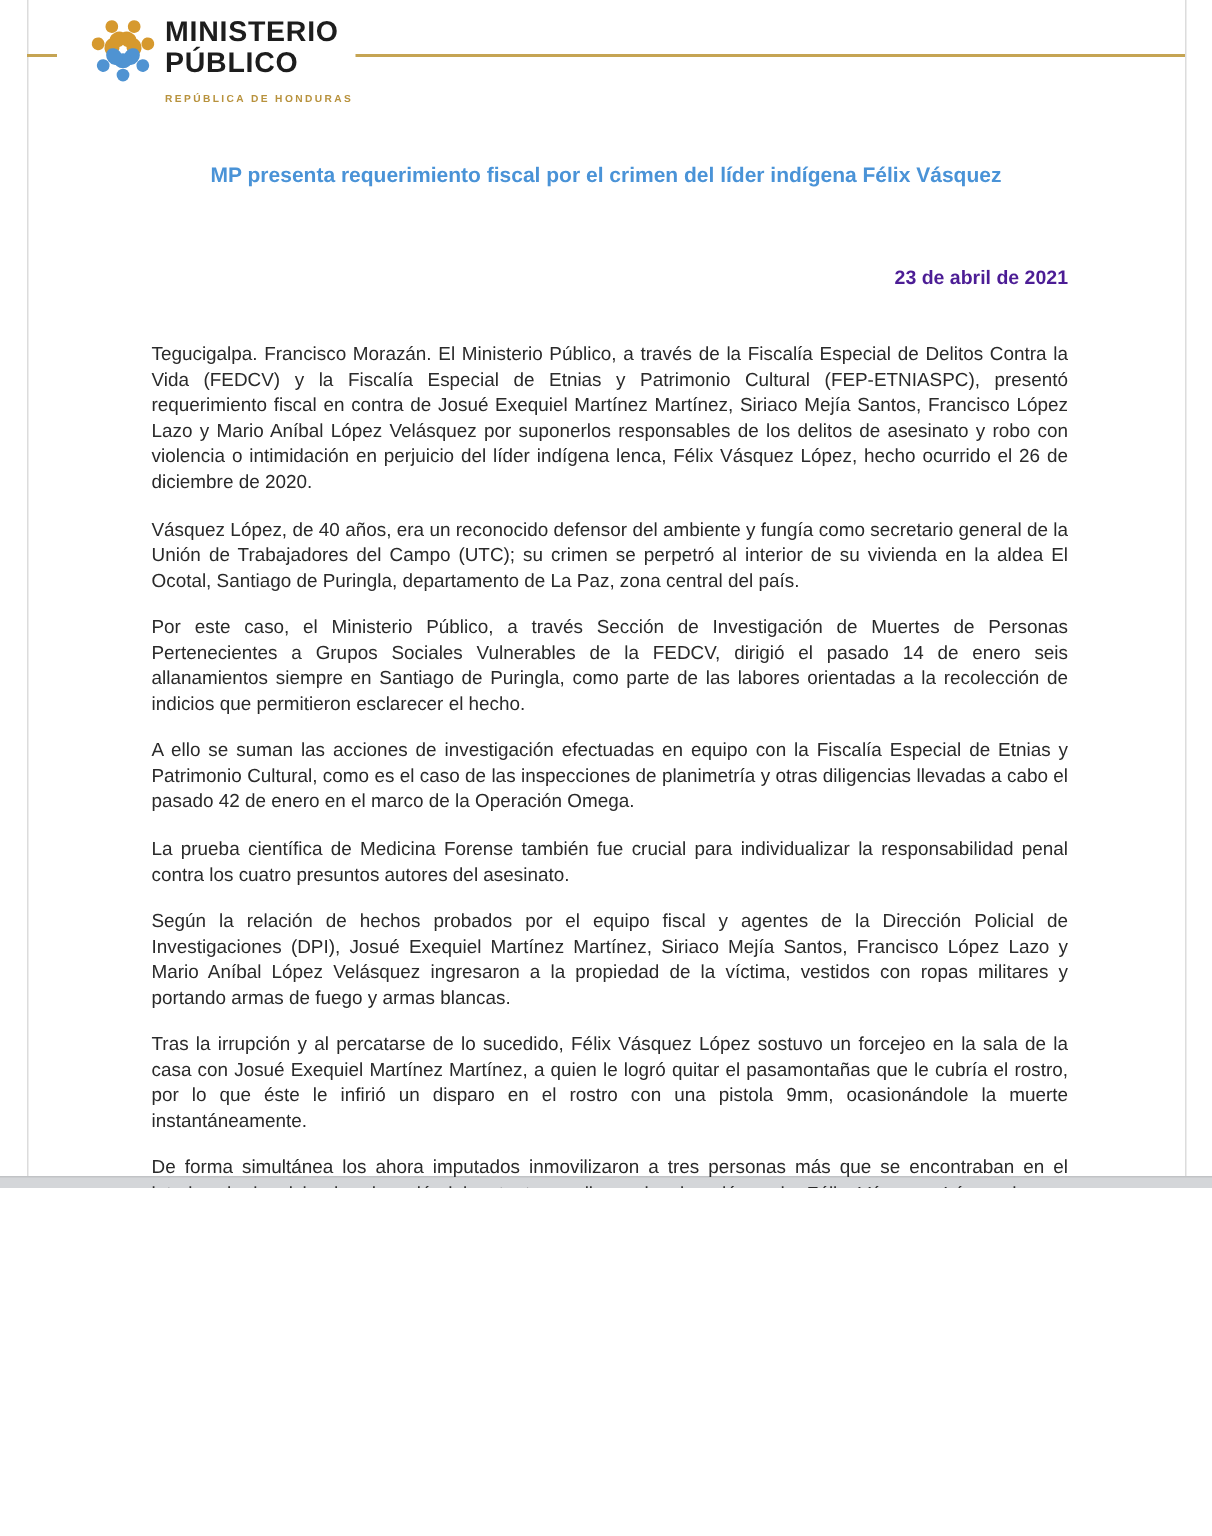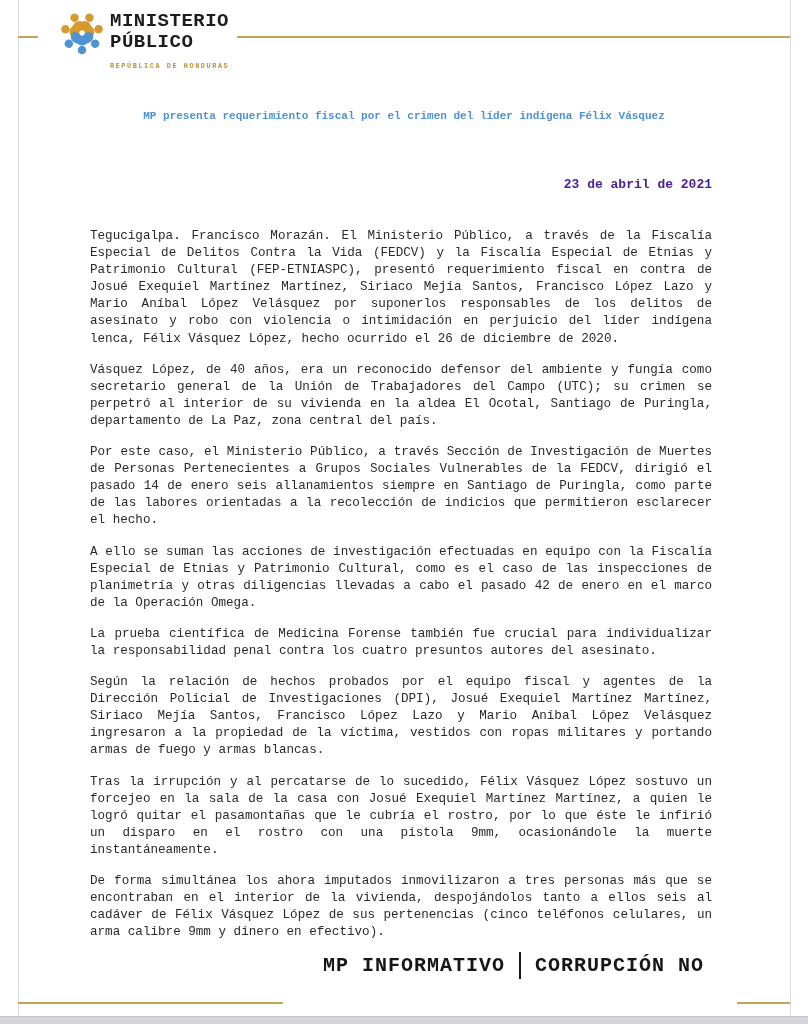--- a/index.html
+++ b/index.html
@@ -1,38 +1,38 @@
 <!DOCTYPE html>
 <html><head>
 <meta charset="utf-8">
 <style>
   html,body{margin:0;padding:0;background:#ffffff;}
   #page{
-    position:relative;width:808px;height:1024px;background:#ffffff;overflow:hidden;
-    font-family:Liberation Mono, monospace;color:#272727;
+    position:relative;width:808px;height:792px;background:#ffffff;overflow:hidden;
+    font-family:Liberation Sans, sans-serif;color:#272727;
   }
   
   .vline{position:absolute;top:0;width:1px;height:1016px;background:#dcdcdc;}
   .vline.left{left:18px;}
   .vline.right{left:790px;}
   .bottom-strip{position:absolute;left:0;right:0;bottom:0;height:7px;background:#d4d6d9;border-top:1px solid #c1c3c6;}
   
   .gold{background:#c5a453;}
   .rule-stub{position:absolute;left:18px;top:36px;width:20px;height:2px;}
   .rule-main{position:absolute;left:237px;top:36px;width:553px;height:2px;}
   .logo-svg{position:absolute;left:57px;top:8px;width:50px;height:50px;}
   .logo-text{position:absolute;left:110px;top:11px;line-height:21px;}
   .logo-text .l1,.logo-text .l2{font-size:19px;font-weight:bold;color:#1d1d1d;letter-spacing:.5px;}
   .logo-text .sub{margin-top:3px;font-size:6.8px;font-weight:bold;color:#b8923d;letter-spacing:1.6px;}
   
   .title-wrap{position:absolute;left:0;right:0;top:103px;display:flex;justify-content:center;}
-  .title{max-width:670px;text-align:center;font-size:11px;font-weight:bold;line-height:26px;color:#4a93d7;}
+  .title{max-width:670px;text-align:center;font-size:14px;font-weight:bold;line-height:26px;color:#4a93d7;}
   .date{position:absolute;right:96px;top:177px;font-size:13px;font-weight:bold;color:#4c1d95;}
   
-  .body{position:absolute;left:90px;right:96px;top:228px;}
+  .body{position:absolute;left:101px;right:96px;top:228px;}
   .body p{margin:0 0 14px 0;text-align:justify;font-size:12.6px;line-height:17.1px;color:#2a2a2a;}
   
   .footer{position:absolute;left:308px;top:952px;display:flex;align-items:center;gap:14px;margin-left:15px;}
   .footer .txt{font-size:20px;font-weight:bold;color:#161616;letter-spacing:1px;white-space:nowrap;}
   .footer .sep{width:2px;height:27px;background:#1a1a1a;}
   .fline{position:absolute;top:1002px;height:2px;}
   .fline.left{left:18px;width:265px;}
   .fline.right{left:737px;width:53px;}
 </style>
 </head>

